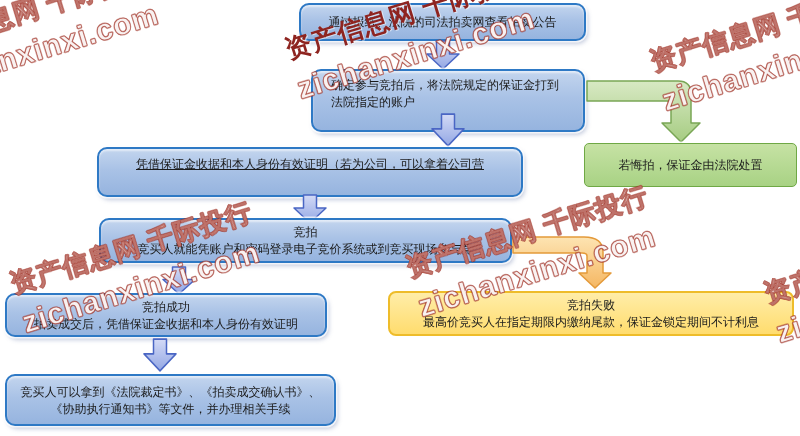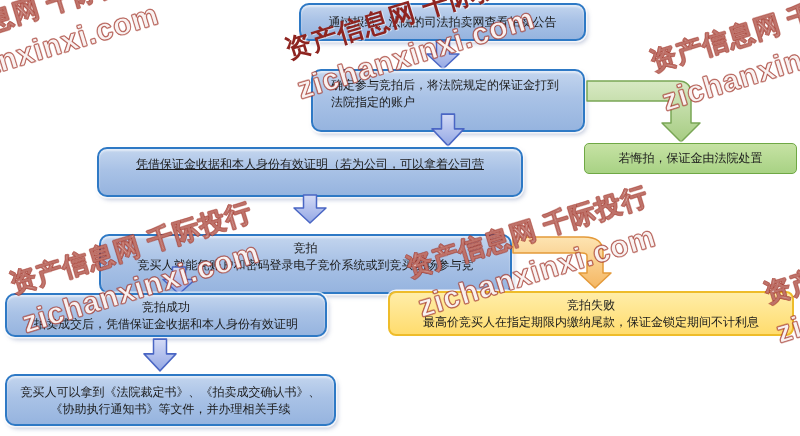--- a/index.html
+++ b/index.html
@@ -68,37 +68,37 @@
 
   <div class="bx blue left-lines" style="left:311px;top:69px;width:274px;height:63px;">
     <div>确定参与竞拍后，将法院规定的保证金打到</div>
     <div>法院指定的账户</div>
   </div>
 
   <svg class="arrow" style="left:586px;top:76px;" width="120" height="68" viewBox="0 0 120 68">
     <path d="M1,5 L92,5 Q105,5 105,18 L105,47 L114,47 L95,66 L76,47 L85,47 L85,27 Q85,25 81,25 L1,25 Z" fill="url(#gGreen)" stroke="#79a655" stroke-width="1.5" stroke-linejoin="round"></path>
   </svg>
 
-  <div class="bx green center pad" style="left:584px;top:143px;width:213px;height:31px;">
+  <div class="bx green center pad" style="left:584px;top:143px;width:213px;height:44px;">
     <span>若悔拍，保证金由法院处置</span>
   </div>
 
   <svg class="arrow" style="left:430px;top:113px;" width="36" height="34" viewBox="0 0 36 30" preserveAspectRatio="none">
     <polygon points="11.5,1 24.5,1 24.5,14 34,14 18,29 2,14 11.5,14" fill="url(#gBlue)" stroke="#4a66c4" stroke-width="1.5" stroke-linejoin="round"></polygon>
   </svg>
 
   <div class="bx blue" style="left:97px;top:147px;width:426px;height:50px;padding:7px 10px;text-align:center;text-decoration:underline;">
     <div>凭借保证金收据和本人身份有效证明（若为公司，可以拿着公司营</div>
   </div>
 
   <svg class="arrow" style="left:292px;top:194px;" width="36" height="30" viewBox="0 0 36 30" preserveAspectRatio="none">
     <polygon points="11.5,1 24.5,1 24.5,14 34,14 18,29 2,14 11.5,14" fill="url(#gBlue)" stroke="#4a66c4" stroke-width="1.5" stroke-linejoin="round"></polygon>
   </svg>
 
-  <div class="bx blue" style="left:99px;top:234px;width:413px;height:60px;">
+  <div class="bx blue" style="left:99px;top:218px;width:413px;height:45px;">
     <div class="ttl">竞拍</div>
     <div class="body-line">竞买人就能凭账户和密码登录电子竞价系统或到竞买现场参与竞</div>
   </div>
 
   <svg class="arrow" style="left:512px;top:230px;" width="106" height="60" viewBox="0 0 106 60">
     <path d="M1,7 L72,7 Q91,7 91,22 L91,43 L99,43 L83,58 L67,43 L75,43 L75,26 Q75,23 70,23 L1,23 Z" fill="url(#gOrange)" stroke="#e49a3a" stroke-width="1.5" stroke-linejoin="round"></path>
   </svg>
 
   <svg class="arrow" style="left:161px;top:266px;" width="36" height="29" viewBox="0 0 36 30" preserveAspectRatio="none">
     <polygon points="11.5,1 24.5,1 24.5,14 34,14 18,29 2,14 11.5,14" fill="url(#gBlue)" stroke="#4a66c4" stroke-width="1.5" stroke-linejoin="round"></polygon>

